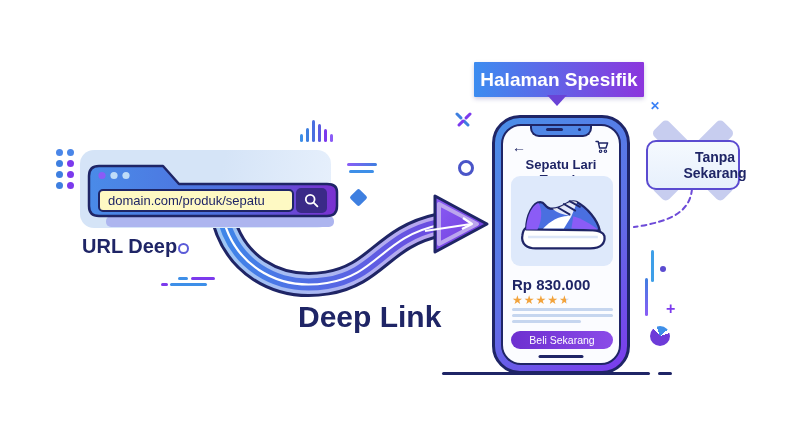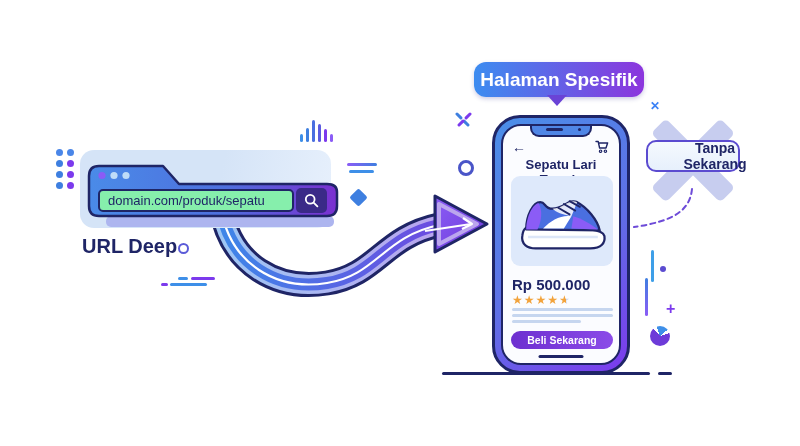--- a/index.html
+++ b/index.html
@@ -8,21 +8,21 @@
           font-family:"Liberation Sans", sans-serif; }
   .abs{ position:absolute; }
 
   
   .backdrop-card{ left:80px; top:150px; width:251px; height:78px; border-radius:14px;
     background:linear-gradient(100deg,#D5E4F7 55%,#E7F0FC); z-index:2; }
   .window-shadow{ left:106px; top:216px; width:228px; height:11px; border-radius:5px;
     background:#ADB5EF; z-index:2; }
   .window-svg{ left:87px; top:163px; z-index:3; }
   .url-input{ left:98px; top:189px; width:196px; height:23px; z-index:4;
-    border:2px solid #1F2566; border-radius:5px; background:#86efac;
+    border:2px solid #1F2566; border-radius:5px; background:#fef9c3;
     font-family:"Liberation Sans",sans-serif; font-size:13px; color:#1F2566;
     padding:0 4px 0 8px; font-weight:500; }
   .search-btn{ left:296px; top:188px; width:31px; height:25px; z-index:4; border:none;
     border-radius:5px; background:#3A2A88; display:flex; align-items:center; justify-content:center;
     cursor:pointer; }
   .url-label{ left:82px; top:235px; font-size:20px; font-weight:bold; color:#1F2566; z-index:3; }
 
   
   .dot-grid{ left:56px; top:149px; display:grid; grid-template-columns:7px 7px; gap:4px; z-index:2; }
   .dot-grid i{ width:7px; height:7px; border-radius:50%; display:block; }
@@ -34,21 +34,21 @@
   .ring-sm{ left:178px; top:243px; width:11px; height:11px; border-radius:50%;
     border:2.5px solid #5B5BD8; z-index:2; }
   .ring-md{ left:458px; top:160px; width:16px; height:16px; border-radius:50%;
     border:3px solid #4A55C8; z-index:2; }
 
   
   .arrow-svg{ left:185px; top:185px; z-index:1; }
   .deep-label{ left:298px; top:300px; font-size:30px; font-weight:bold; color:#1F2566; z-index:3; }
 
   
-  .badge{ left:474px; top:62px; width:170px; height:35px; border-radius:12px; z-index:5;
+  .badge{ left:474px; top:62px; width:170px; height:35px; border-radius:1px; z-index:5;
     background:linear-gradient(90deg,#3C8CF0,#8C35DD); color:#fff; font-size:19px; font-weight:bold;
     display:flex; align-items:center; justify-content:center; box-shadow:0 2px 4px rgba(60,50,150,.25); }
   .badge-tail{ left:547px; top:95px; width:0; height:0; z-index:5;
     border-left:10px solid transparent; border-right:10px solid transparent;
     border-top:11px solid #6A43D6; }
 
   
   .phone{ left:492px; top:115px; width:138px; height:259px; border-radius:28px; z-index:3;
     background:linear-gradient(140deg,#4A8FE8 0%,#5F6FE6 55%,#7C3AED 100%);
     border:3px solid #1F2566; }
@@ -66,31 +66,31 @@
   .product-card{ position:absolute; left:8px; top:50px; width:102px; height:90px;
     background:#DEE9FB; border-radius:9px; display:flex; align-items:center; justify-content:center; }
   .price{ position:absolute; left:9px; top:150px; font-size:15px; font-weight:bold; color:#1F2566; }
   .stars{ position:absolute; left:9px; top:168px; font-size:12px; letter-spacing:1px; line-height:1; }
   .star{ color:#F2A33C; }
   .star.half{ background:linear-gradient(90deg,#F2A33C 55%,#CBD5EC 55%);
     -webkit-background-clip:text; background-clip:text; color:transparent; }
   .ph-line{ position:absolute; left:9px; height:2.5px; background:#C6D6EF; border-radius:2px; }
   .buy-btn{ position:absolute; left:8px; top:205px; width:102px; height:18px; border:none;
     border-radius:9px; background:linear-gradient(90deg,#6D2FD0,#8B4BE8); color:#fff;
-    font-family:"Liberation Sans",sans-serif; font-size:10.5px; font-weight:bold; cursor:pointer; }
+    font-family:"Liberation Sans",sans-serif; font-size:10.5px; font-weight:normal; cursor:pointer; }
   .home-bar{ position:absolute; left:50%; transform:translateX(-50%); bottom:5px;
     width:45px; height:3px; background:#1F2566; border-radius:2px; }
 
   
   .xcross{ z-index:2; } 
   .xcross i{ position:absolute; left:644px; top:150px; width:98px; height:21px;
     background:#C7CDEF; border-radius:5px; display:block; }
   .xcross i:nth-child(1){ transform:rotate(45deg); }
   .xcross i:nth-child(2){ transform:rotate(-45deg); }
-  .tanpa-card{ left:646px; top:140px; width:94px; height:32px; border-radius:10px; z-index:3;
+  .tanpa-card{ left:646px; top:140px; width:94px; height:50px; border-radius:10px; z-index:3;
     background:linear-gradient(180deg,#F5F9FE,#E7F0FC); border:2px solid #5B4BD0;
     display:flex; flex-direction:column; align-items:center; justify-content:center;
     font-size:14px; font-weight:bold; color:#1F2566; line-height:1.15;padding-left:44px; }
   .x-small{ left:650px; top:99px; font-size:12px; font-weight:bold; color:#3B82F6; z-index:3; }
   .dash-svg{ left:628px; top:183px; z-index:2; }
 
   
   .vline-a{ left:651px; top:250px; width:3px; height:32px; background:#3E9FE8; border-radius:2px; z-index:2;}
   .vline-b{ left:645px; top:278px; width:3px; height:38px;
     background:linear-gradient(180deg,#3E7FE0,#8B5CF6); border-radius:2px; z-index:2;}
@@ -155,20 +155,21 @@
 
   <button class="abs search-btn">
     <svg width="15" height="15" viewBox="0 0 15 15">
       <circle cx="6.2" cy="6.2" r="4.4" fill="none" stroke="#fff" stroke-width="1.8"></circle>
       <line x1="9.6" y1="9.6" x2="13.4" y2="13.4" stroke="#fff" stroke-width="1.8" stroke-linecap="round"></line>
     </svg>
   </button>
 
   <div class="abs url-label">URL Deep</div>
 
+  <div class="abs deep-label">Deep Link</div>
 
   <div class="abs dot-grid">
     <i style="background:#4A86E8"></i>
       <i style="background:#4A86E8"></i>
     <i style="background:#3E7FE0"></i>
       <i style="background:#7C3AED"></i>
     <i style="background:#3E7FE0"></i>
       <i style="background:#7C3AED"></i>
     <i style="background:#3E7FE0"></i>
       <i style="background:#7C3AED"></i>
@@ -226,21 +227,21 @@
           <path d="M12,44 C12,30 19,15 27,15 C33,15 31,22 40,22 C52,22 57,11 66,15 C76,20 88,34 90,45 L12,44 Z" fill="#4A6FE0" stroke="#1F2566" stroke-width="2.4" stroke-linejoin="round"></path>
           <path d="M12,44 C12,32 18,18 25,16 C30,24 28,36 24,44 Z" fill="#8B5CF6"></path>
           <path d="M30,43 C38,34 50,28 60,30 L52,43 Z" fill="#FFFFFF"></path>
           <path d="M62,30 C70,32 80,38 88,44 L60,43 Z" fill="#8B5CF6"></path>
           <path d="M40,22 C52,22 57,11 66,15 L60,30 C50,28 44,26 40,22 Z" fill="#FFFFFF" opacity="0.85"></path>
           <path d="M46,21 L58,28 M52,17 L64,24 M58,14 L69,20" stroke="#1F2566" stroke-width="2" stroke-linecap="round"></path>
           <path d="M14,52 L88,52" stroke="#DCE6F8" stroke-width="2.5"></path>
         </svg>
       </div>
 
-      <div class="price">Rp 500.000</div>
+      <div class="price">Rp 830.000</div>
       <div class="stars"><span class="star full">★</span><span class="star full">★</span><span class="star full">★</span><span class="star full">★</span><span class="star half">★</span></div>
 
       <div class="ph-line" style="top:182px; width:101px;"></div>
       <div class="ph-line" style="top:188px; width:101px;"></div>
       <div class="ph-line" style="top:194px; width:69px;"></div>
 
       <button class="buy-btn">Beli Sekarang</button>
       <div class="home-bar"></div>
     </div>
   </div>

